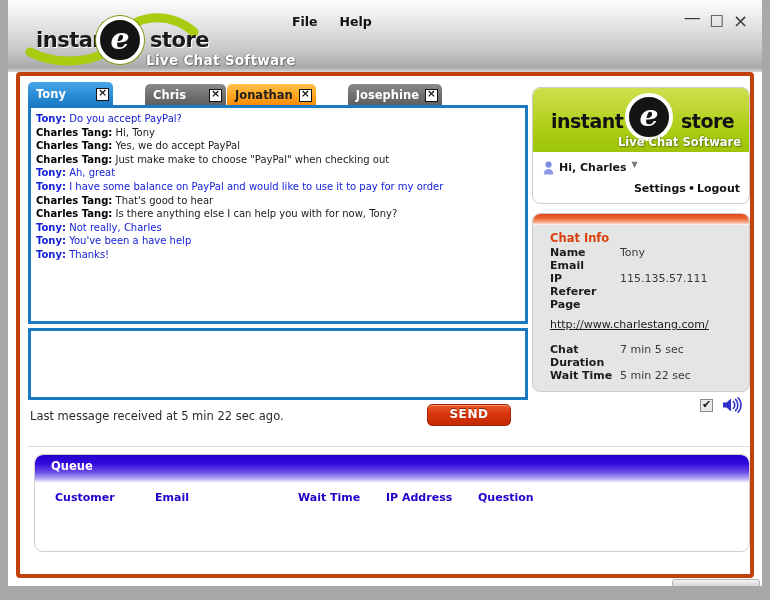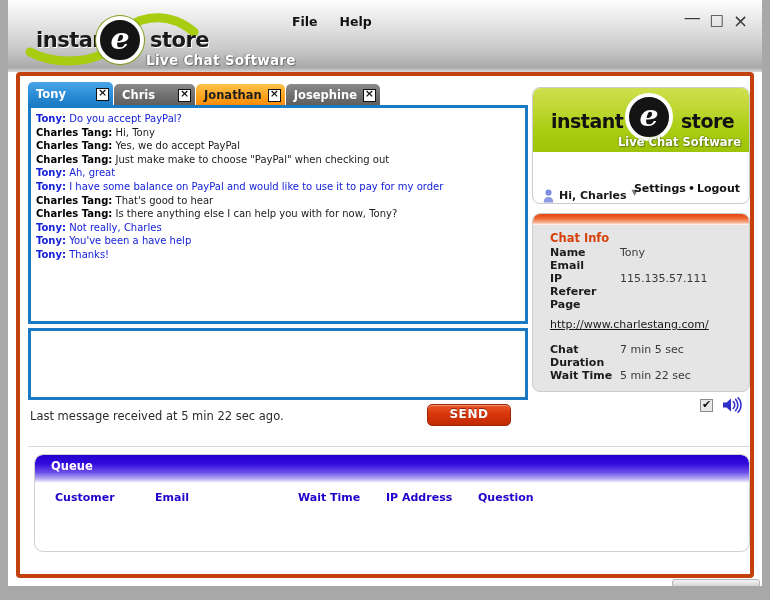--- a/index.html
+++ b/index.html
@@ -148,20 +148,21 @@
     box-sizing: border-box;
     margin-right: 1px;
     cursor: default;
   }
   .tab.active {
     background: linear-gradient(to bottom, #4aa6e8 0%, #2b8cd6 55%, #1a7ac4 100%);
     height: 24px;
   }
   .tab.idle {
     background: linear-gradient(to bottom, #8b8b8b 0%, #6e6e6e 55%, #5d5d5d 100%);
+    margin-left: 31px;
   }
   .tab.alert {
     background: linear-gradient(to bottom, #ffc24a 0%, #ffa41f 55%, #f98a06 100%);
     color: #1d1d1d;
   }
   .tab-label { white-space: nowrap; margin-right: 6px; }
   .tab-close {
     width: 11px; height: 11px;
     border: 1px solid #111111;
     background: #ffffff;
@@ -290,21 +291,21 @@
     color: #ffffff; font-size: 30px; font-weight: bold;
     font-family: "DejaVu Serif", serif; font-style: italic;
   }
   #bc-tagline {
     position: absolute; right: 8px; top: 47px;
     font-size: 11.5px; font-weight: bold; color: #ffffff;
     text-shadow: 0 0 2px #5d7407, 1px 1px 1px #6b8409;
   }
   #bc-user {
     position: absolute; left: 10px; top: 72px;
-    display: flex; align-items: center; gap: 5px; margin-top: 28px;
+    display: flex; align-items: center; gap: 5px;
   }
   #bc-avatar {
     width: 11px; height: 14px;
     position: relative;
   }
   #bc-username { font-size: 11px; font-weight: bold; color: #181818; }
   #bc-caret {
     color: #7b7b7b; font-size: 8px; position: relative; top: -3px;
   }
   #bc-links {

